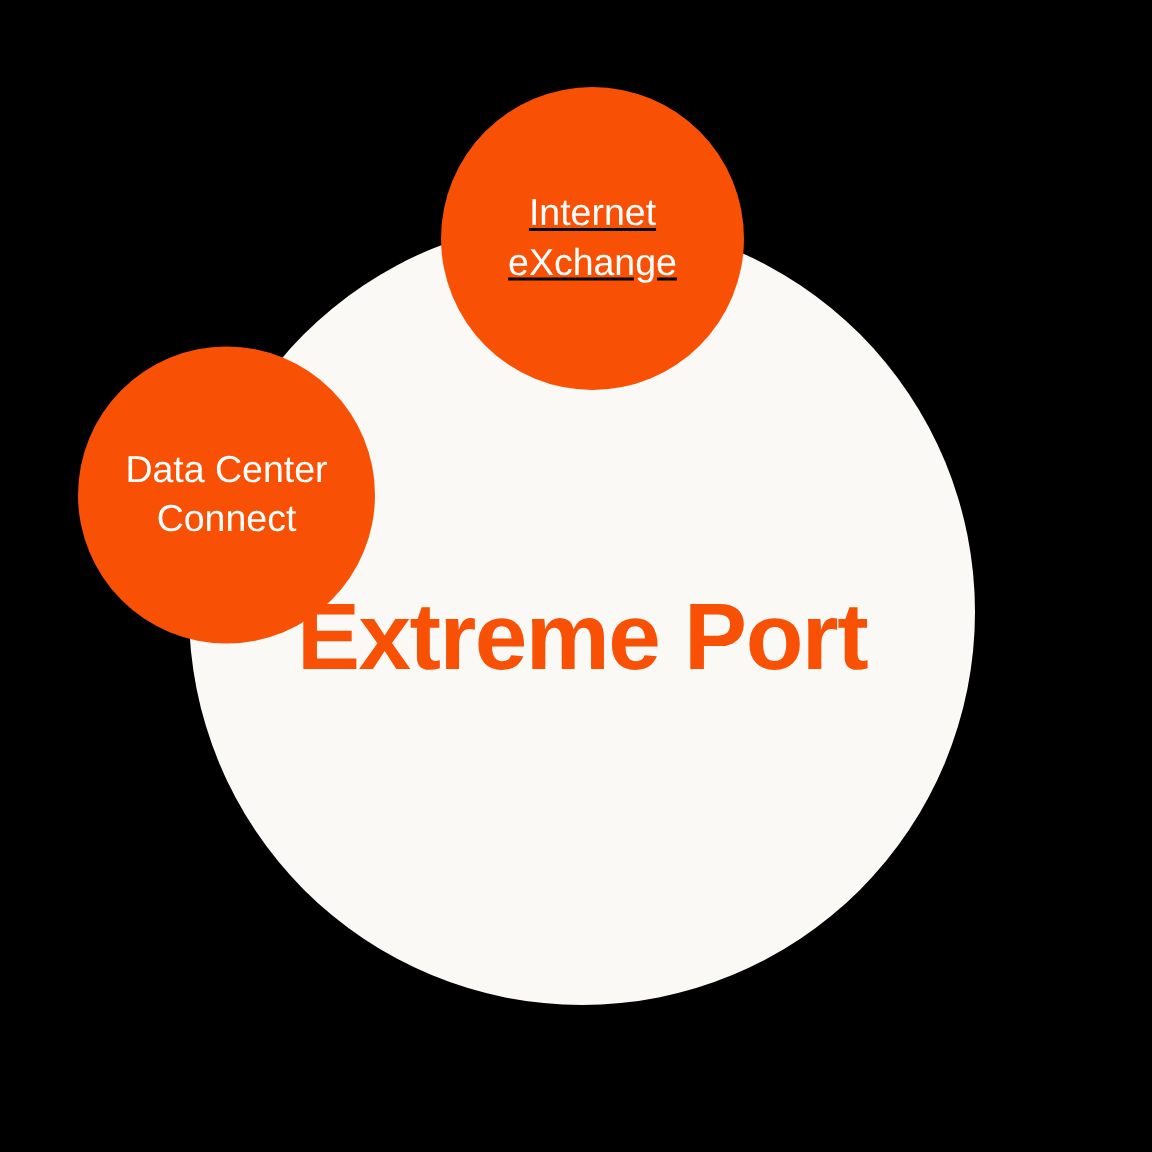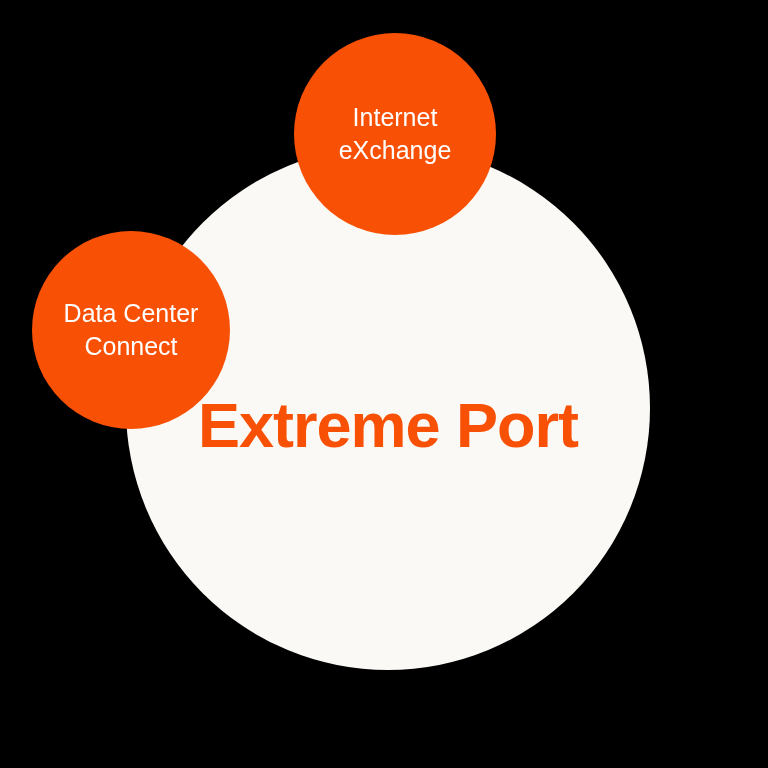--- a/index.html
+++ b/index.html
@@ -51,22 +51,22 @@
   }
   .node-label {
     display: block;
     text-align: center;
     white-space: pre-line;
     color: var(--node-text);
     font-size: 25px;
     line-height: 1.32;
     font-weight: normal;
   }
-  .node-top          { left: 294px; top: 33px;  width: 202px; height: 202px; }
-  .node-left         { left: 32px;  top: 231px; width: 198px; height: 198px; }
+  .node-top          { left: 294px; top: 58px;  width: 202px; height: 202px; text-decoration: underline; }
+  .node-left         { left: 52px;  top: 231px; width: 198px; height: 198px; }
   .node-right        { left: 536px; top: 232px; width: 198px; height: 198px; }
   .node-bottom-left  { left: 128px; top: 520px; width: 198px; height: 198px; }
   .node-bottom-right { left: 434px; top: 522px; width: 200px; height: 200px; }
 </style>
 </head>
 <body>
 
 <div class="stage">
 
   <div class="hub"></div>

